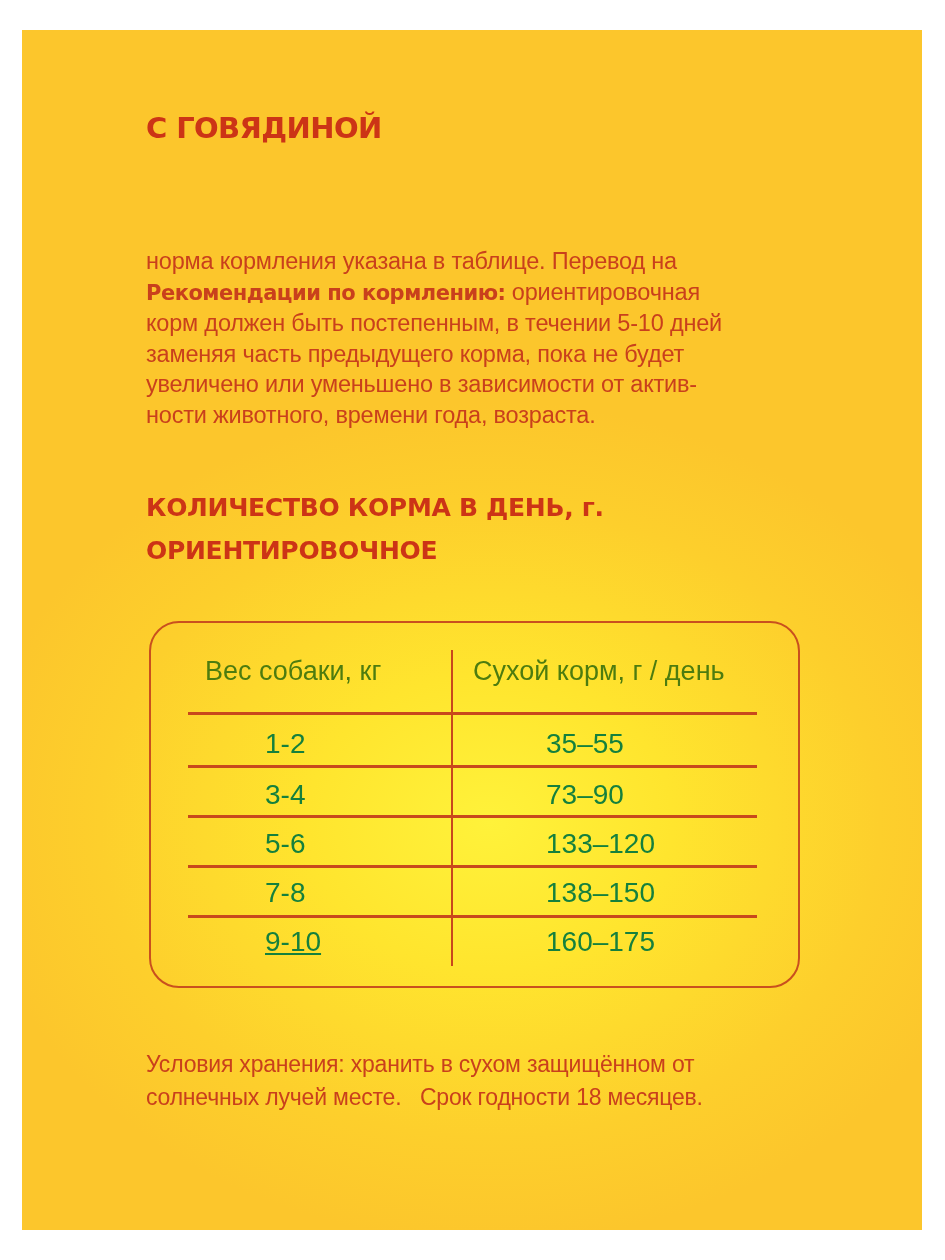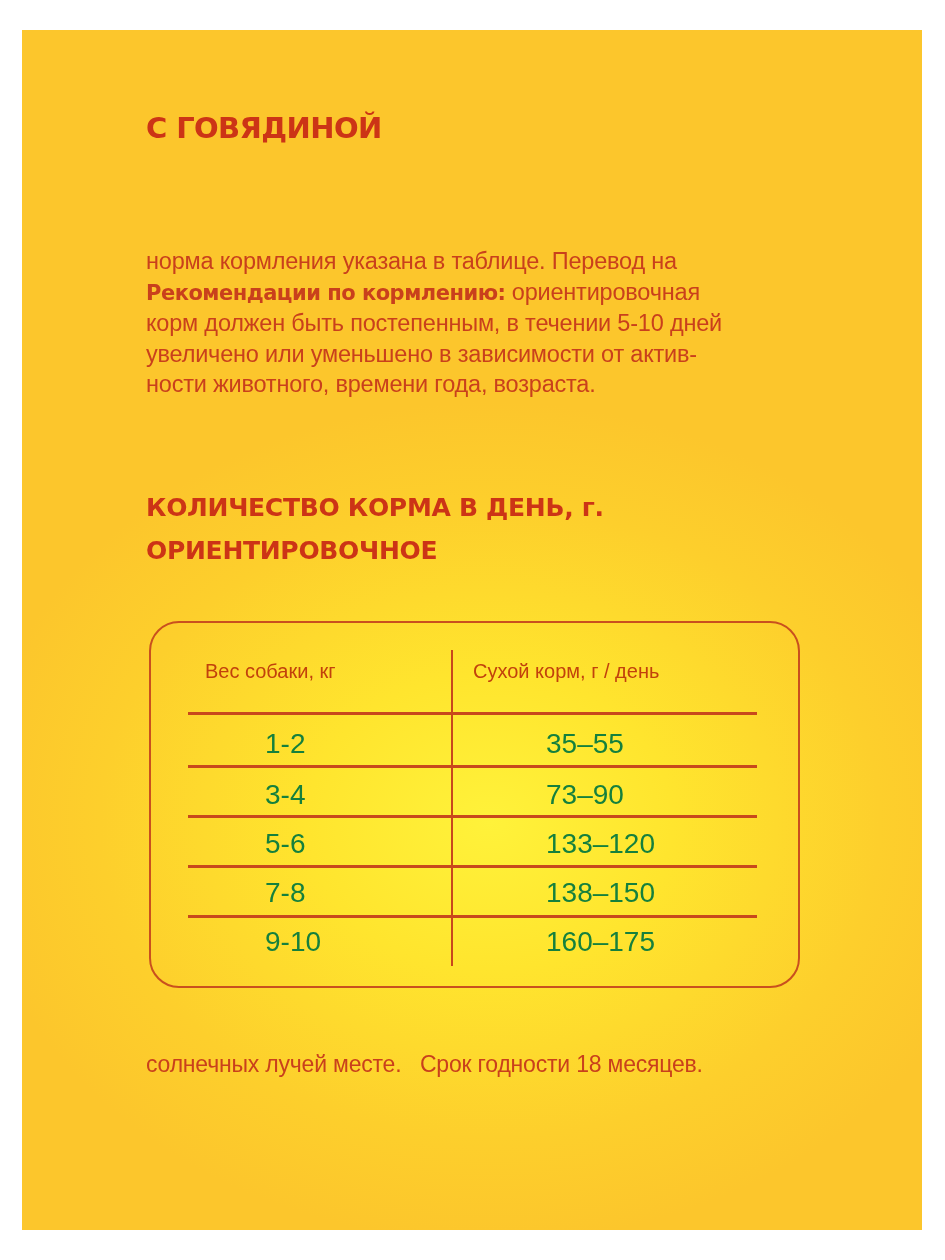--- a/index.html
+++ b/index.html
@@ -90,22 +90,22 @@
       background: #c8481c;
     }
     .cell {
       position: absolute;
       font-size: 28px;
       color: #15803d;
       white-space: nowrap;
       line-height: 34px;
     }
     .header-cell {
-      font-size: 20px;
-      color: #c2410c;
+      font-size: 27px;
+      color: #4d7c0f;
     }
     .storage {
       top: 1048px;
       font-size: 23px;
       line-height: 33px;
       color: #c9401c;
       letter-spacing: -0.2px;
     }
     .storage div { white-space: nowrap; }
   </style>
@@ -115,20 +115,21 @@
 <div class="panel"></div>
 
 <div class="text-block title">
   <div>С ГОВЯДИНОЙ</div>
 </div>
 
 <div class="text-block recommend">
   <div>норма кормления указана в таблице. Перевод на</div>
   <div><span class="bold">Рекомендации по кормлению:</span><span> ориентировочная</span></div>
   <div>корм должен быть постепенным, в течении 5-10 дней</div>
+  <div>заменяя часть предыдущего корма, пока не будет</div>
   <div>увеличено или уменьшено в зависимости от актив-</div>
   <div>ности животного, времени года, возраста.</div>
 </div>
 
 <div class="text-block subtitle">
   <div>КОЛИЧЕСТВО КОРМА В ДЕНЬ, г.</div>
   <div>ОРИЕНТИРОВОЧНОЕ</div>
 </div>
 
 <div class="table-box"></div>
@@ -147,18 +148,19 @@
 
 <div class="hline" style="top:815px;"></div>
 <div class="cell" style="left:265px; top:827px;">5-6</div>
 <div class="cell" style="left:546px; top:827px;">133–120</div>
 
 <div class="hline" style="top:865px;"></div>
 <div class="cell" style="left:265px; top:876px;">7-8</div>
 <div class="cell" style="left:546px; top:876px;">138–150</div>
 
 <div class="hline" style="top:915px;"></div>
-<div class="cell" style="left:265px; top:925px;">9-10</div>
+<div class="cell" style="left:265px; top:925px;text-decoration:underline;">9-10</div>
 <div class="cell" style="left:546px; top:925px;">160–175</div>
 
 <div class="text-block storage">
+  <div>Условия хранения: хранить в сухом защищённом от</div>
   <div style="white-space:pre;">солнечных лучей месте.   Срок годности 18 месяцев.</div>
 </div>
 
 </body></html>

